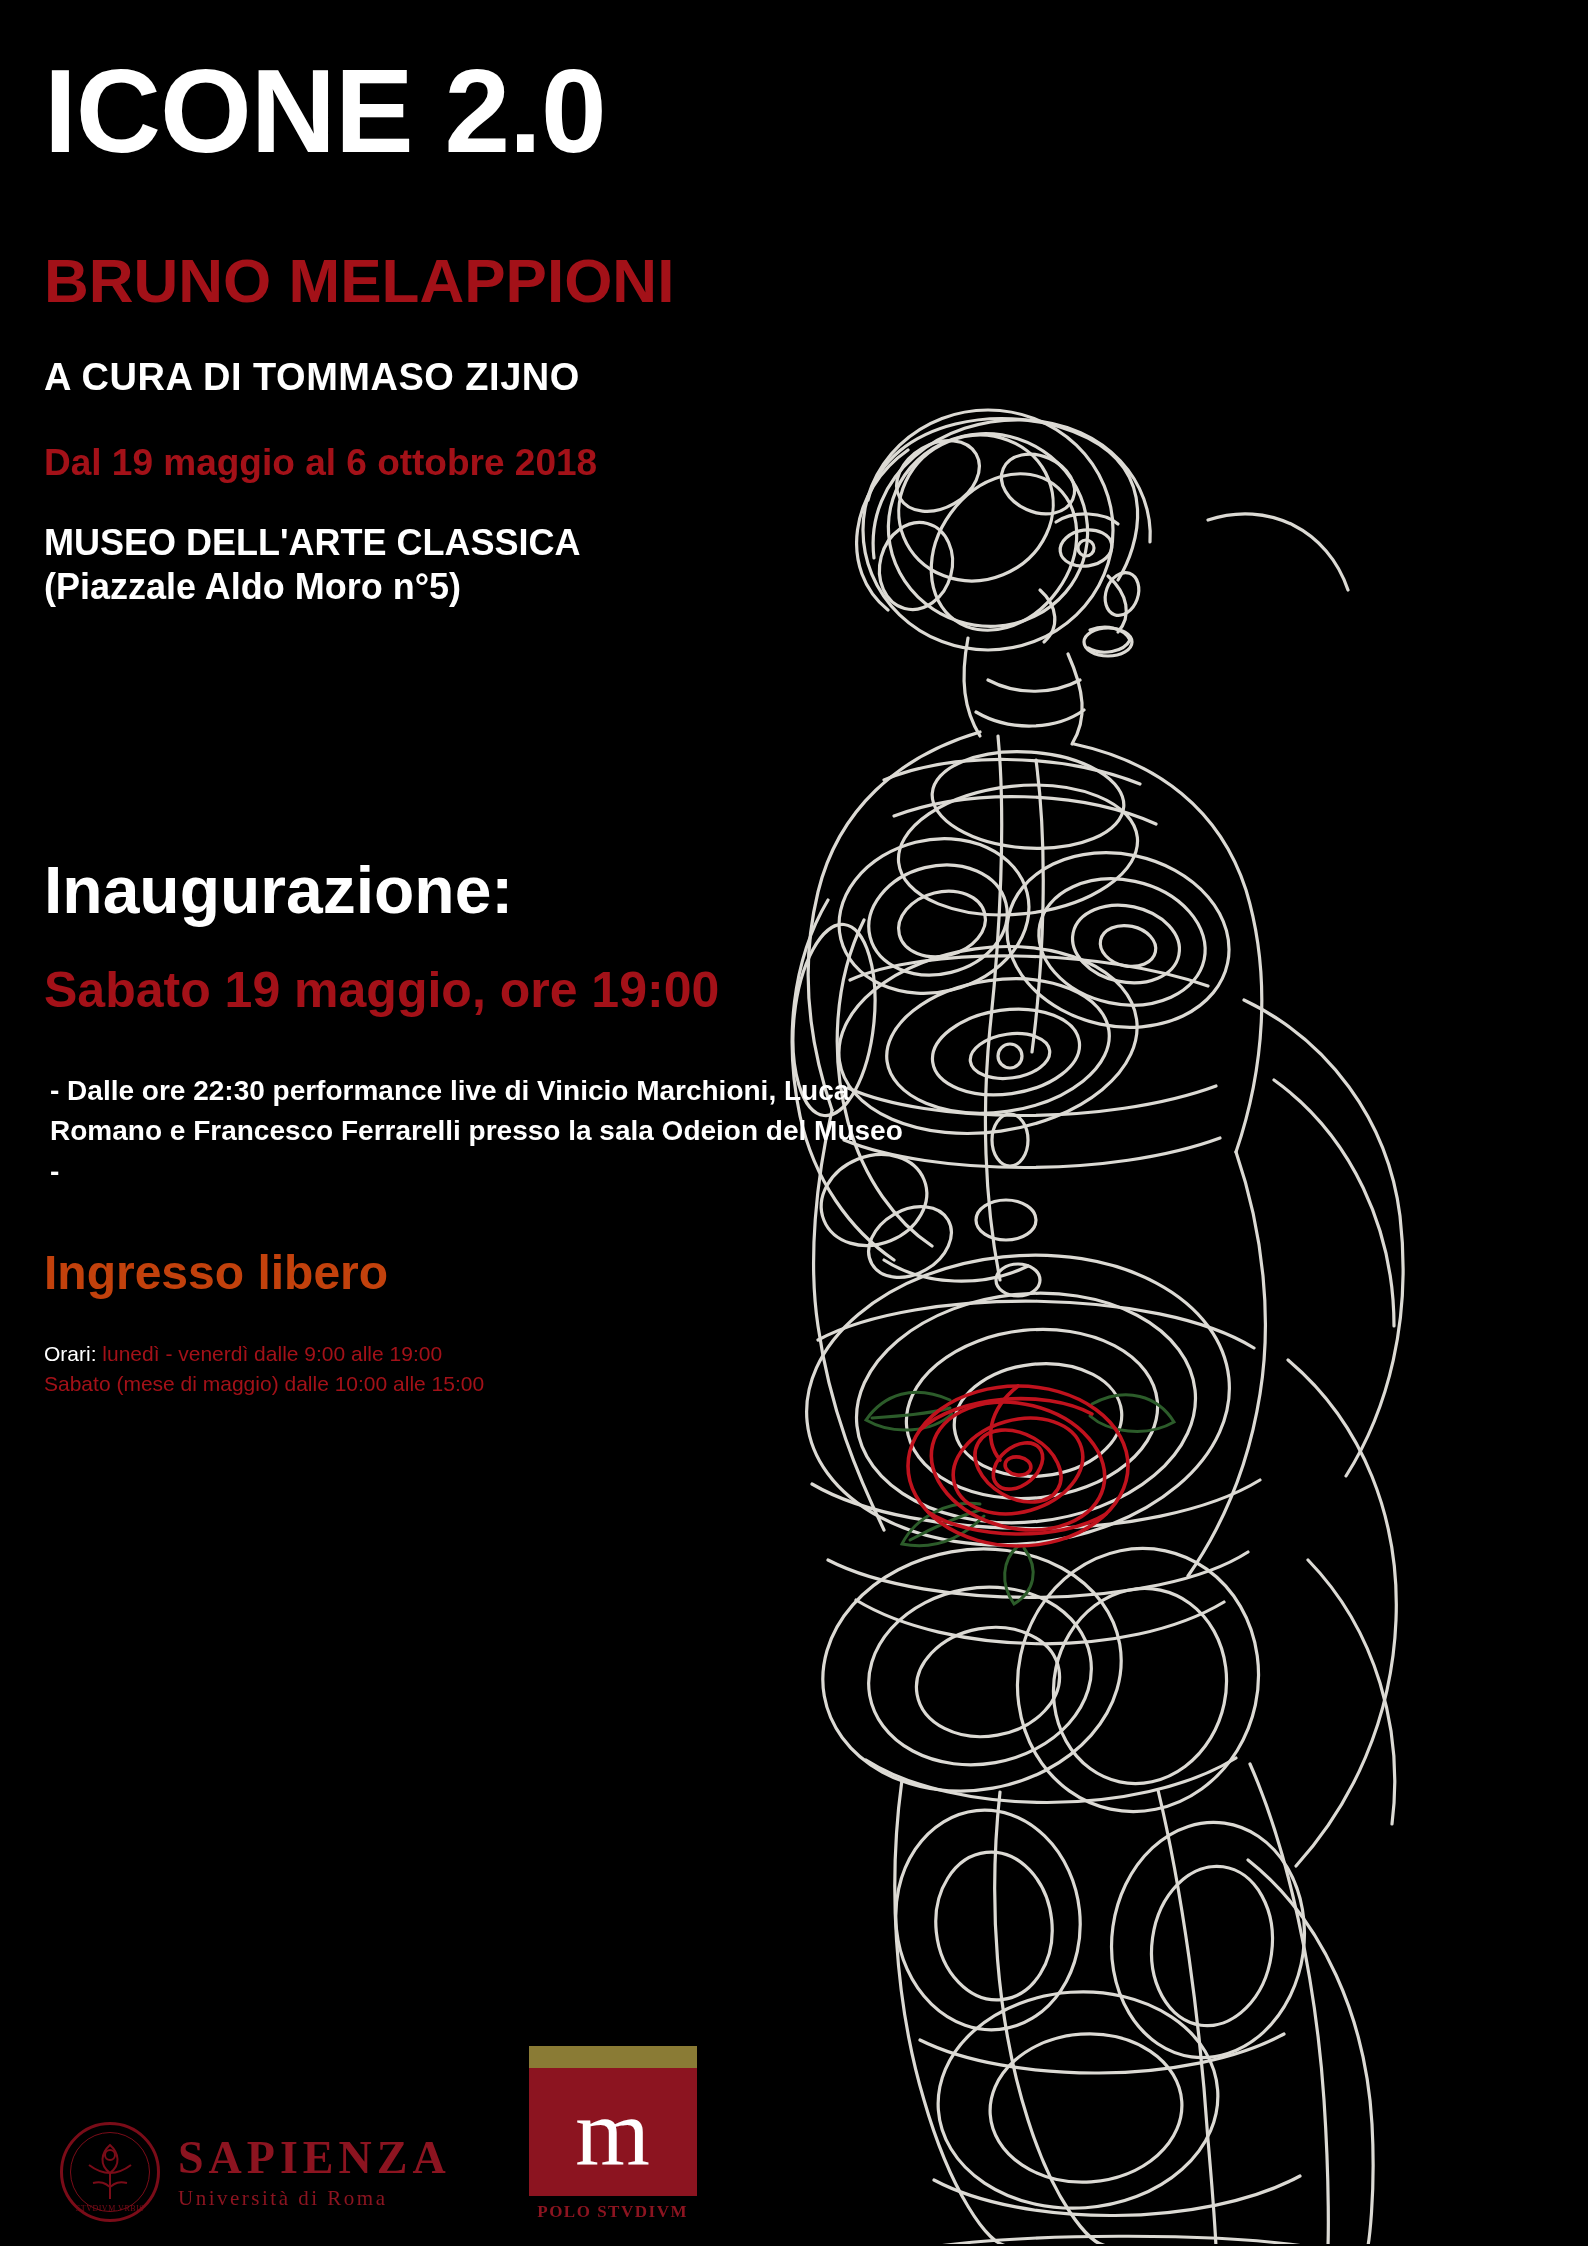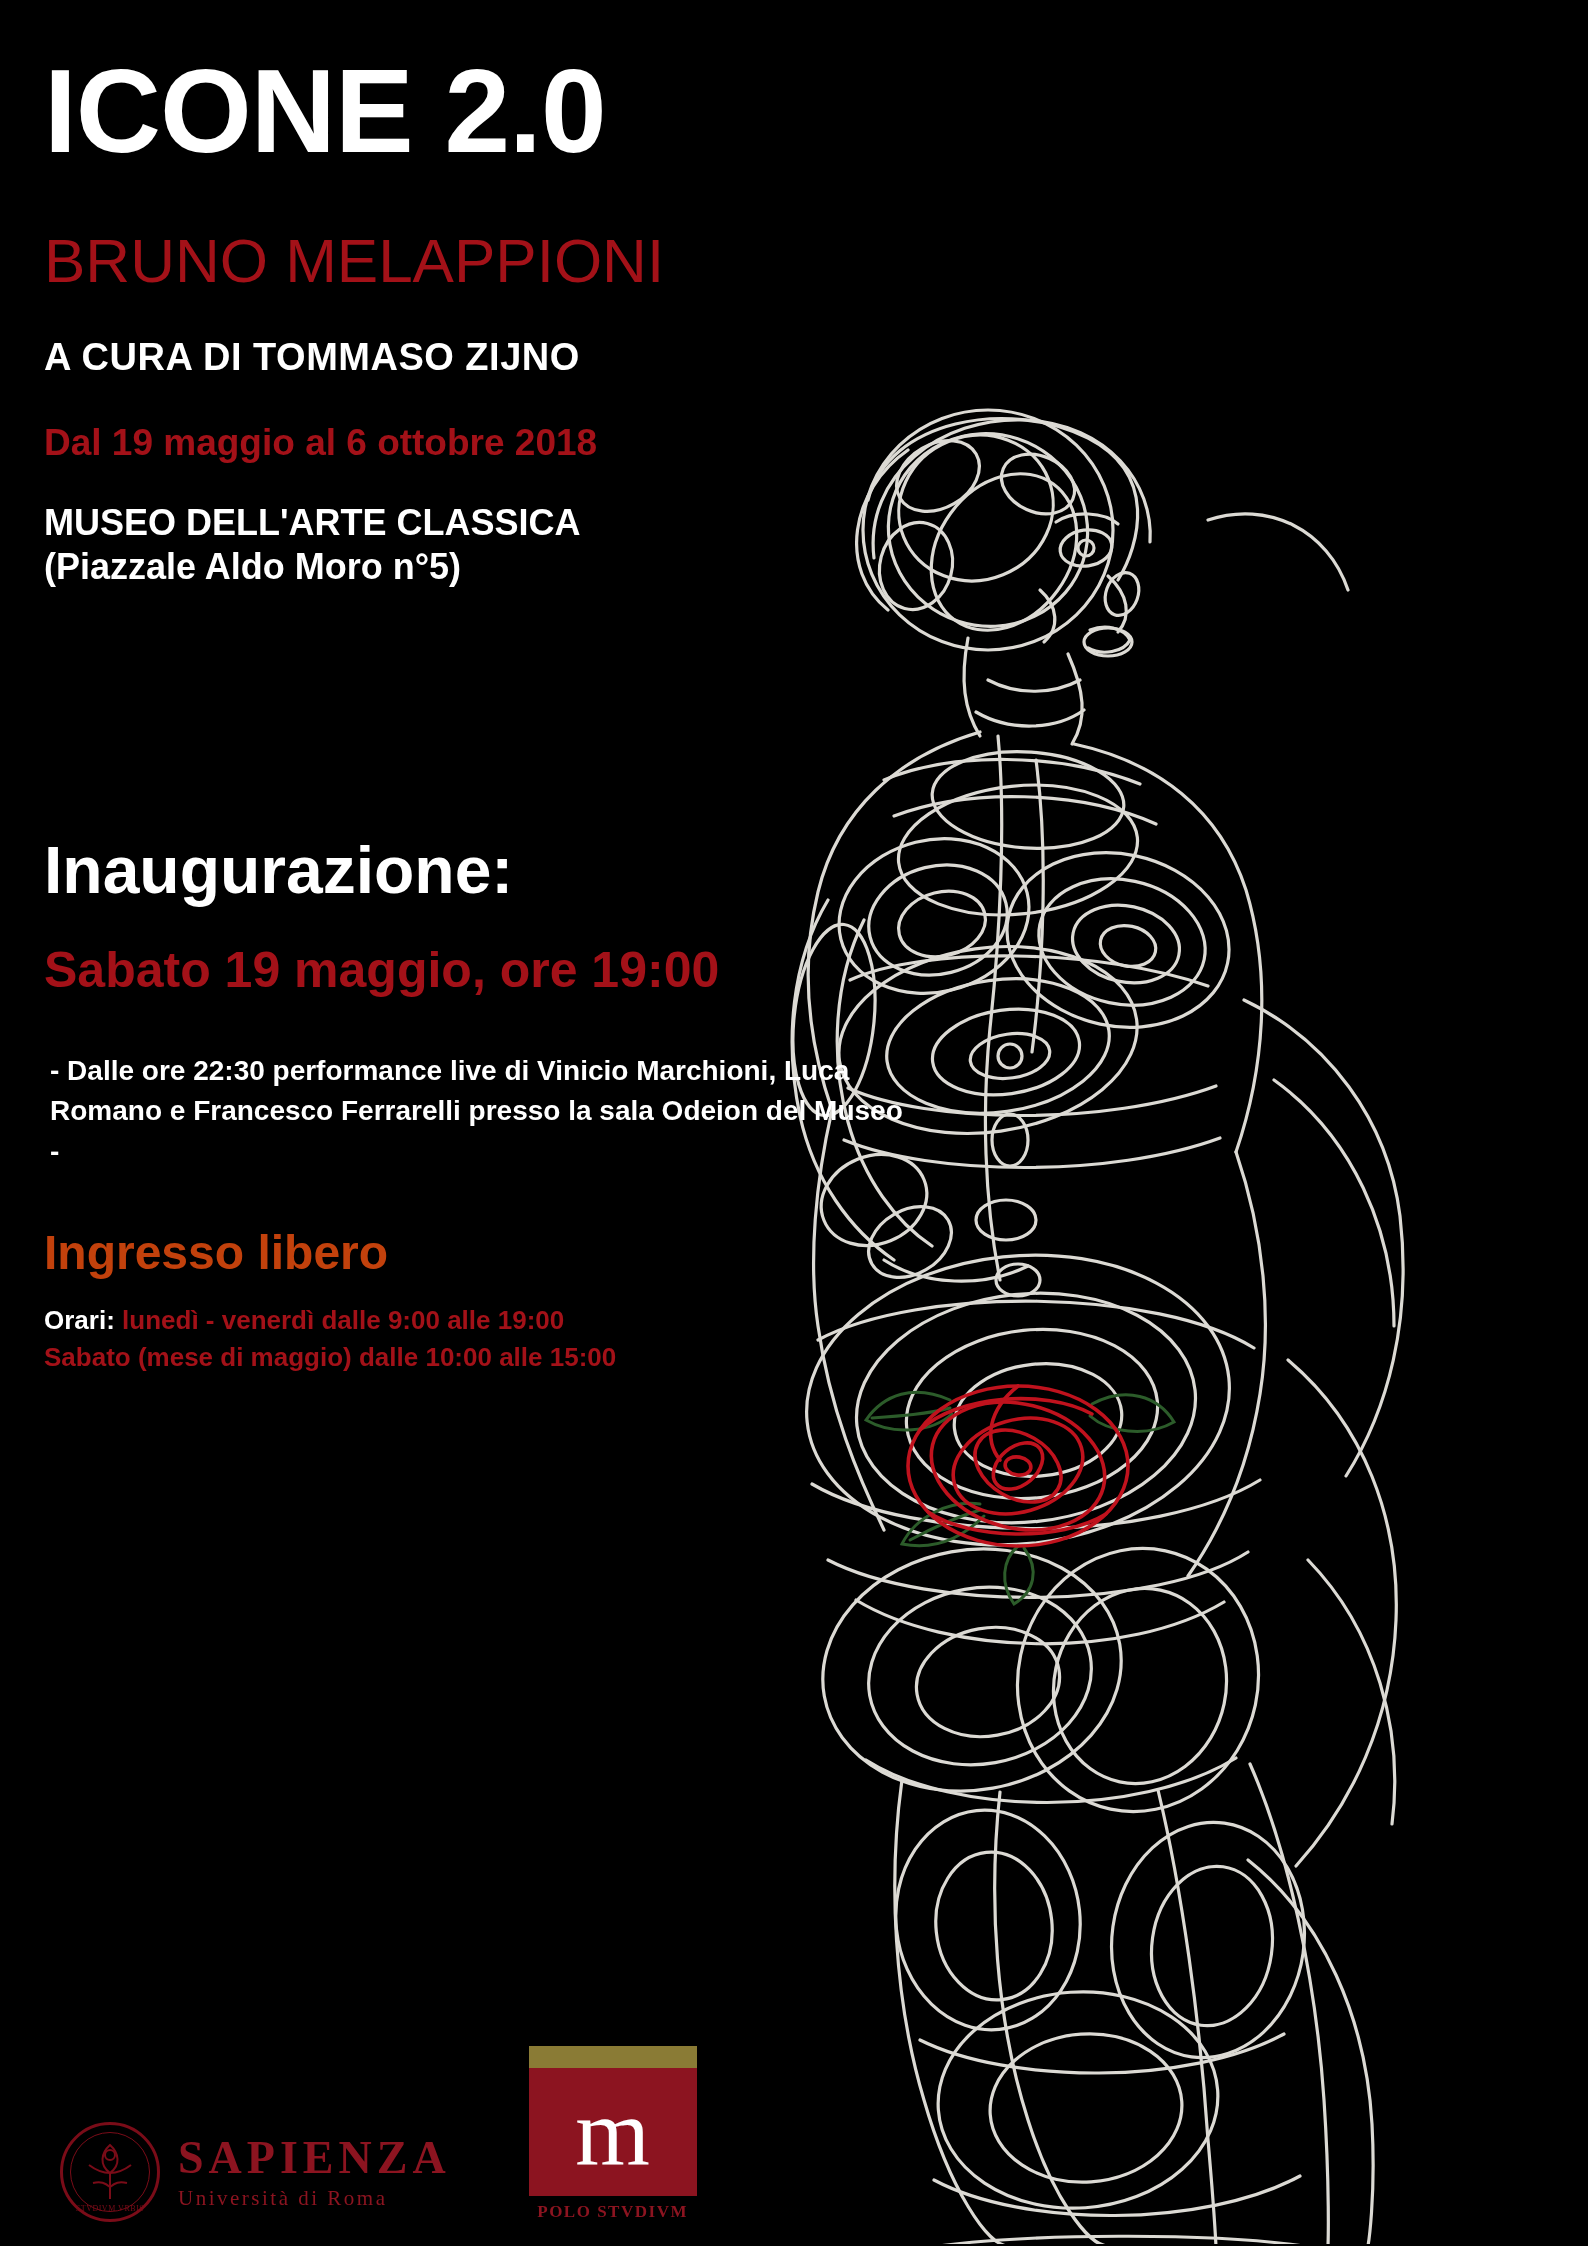--- a/index.html
+++ b/index.html
@@ -51,24 +51,24 @@
     font-weight: bold;
     letter-spacing: -1px;
     color: #ffffff;
     line-height: 1;
     margin-top: 52px;
     margin-bottom: 0;
     white-space: nowrap;
   }
   .artist {
     font-size: 62px;
-    font-weight: normal;
+    font-weight: bold;
     color: #a31118;
     letter-spacing: 0px;
-    margin-top: 60px;
+    margin-top: 80px;
     line-height: 1;
     white-space: nowrap;
   }
   .curator {
     font-size: 38px;
     font-weight: bold;
     color: #ffffff;
     letter-spacing: 0.5px;
     margin-top: 46px;
     line-height: 1;
@@ -123,24 +123,24 @@
   }
   .free-entry {
     font-size: 48px;
     font-weight: bold;
     color: #c2410c;
     margin-top: 56px;
     line-height: 1;
     white-space: nowrap;
   }
   .hours {
-    font-size: 26px;
-    font-weight: bold;
-    color: #ffffff;
-    margin-top: 25px;
+    font-size: 21px;
+    font-weight: normal;
+    color: #ffffff;
+    margin-top: 42px;
     line-height: 1.45;
   }
   .hours .hours-label { color: #ffffff; }
   .hours .hours-value { color: #a31118; }
   .hours-line2 { color: #a31118; }
 
   
   #footer {
     position: absolute;
     left: 60px;

